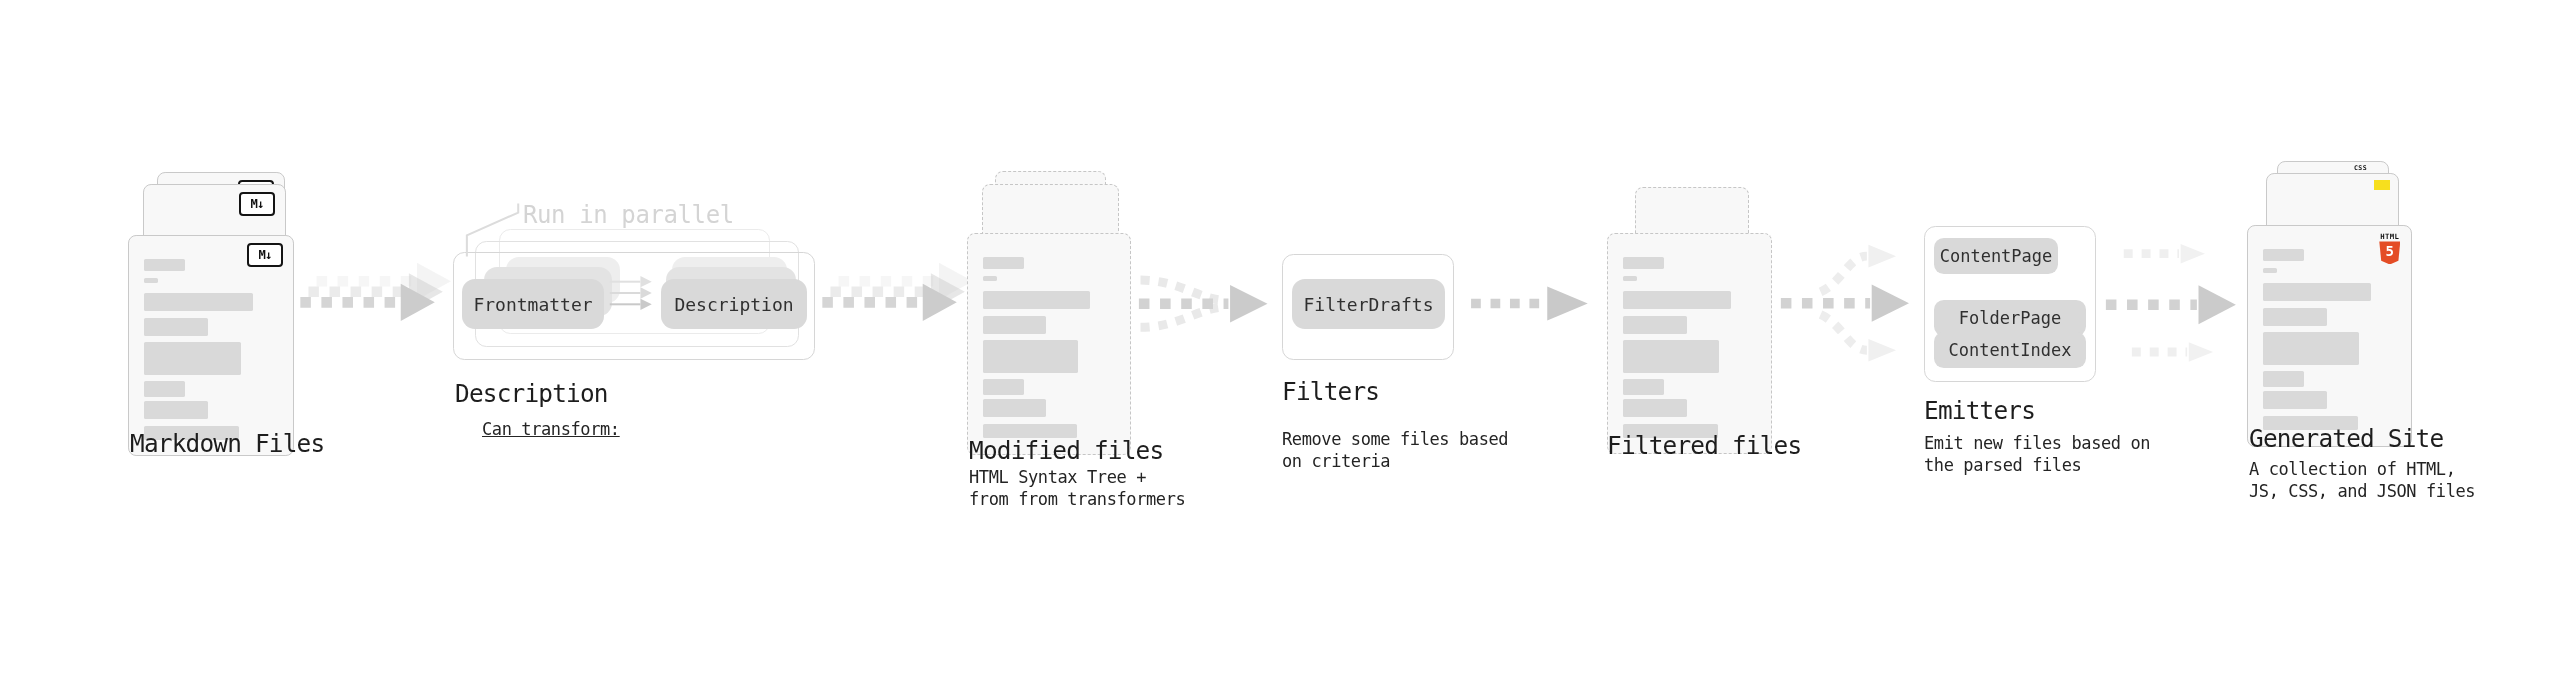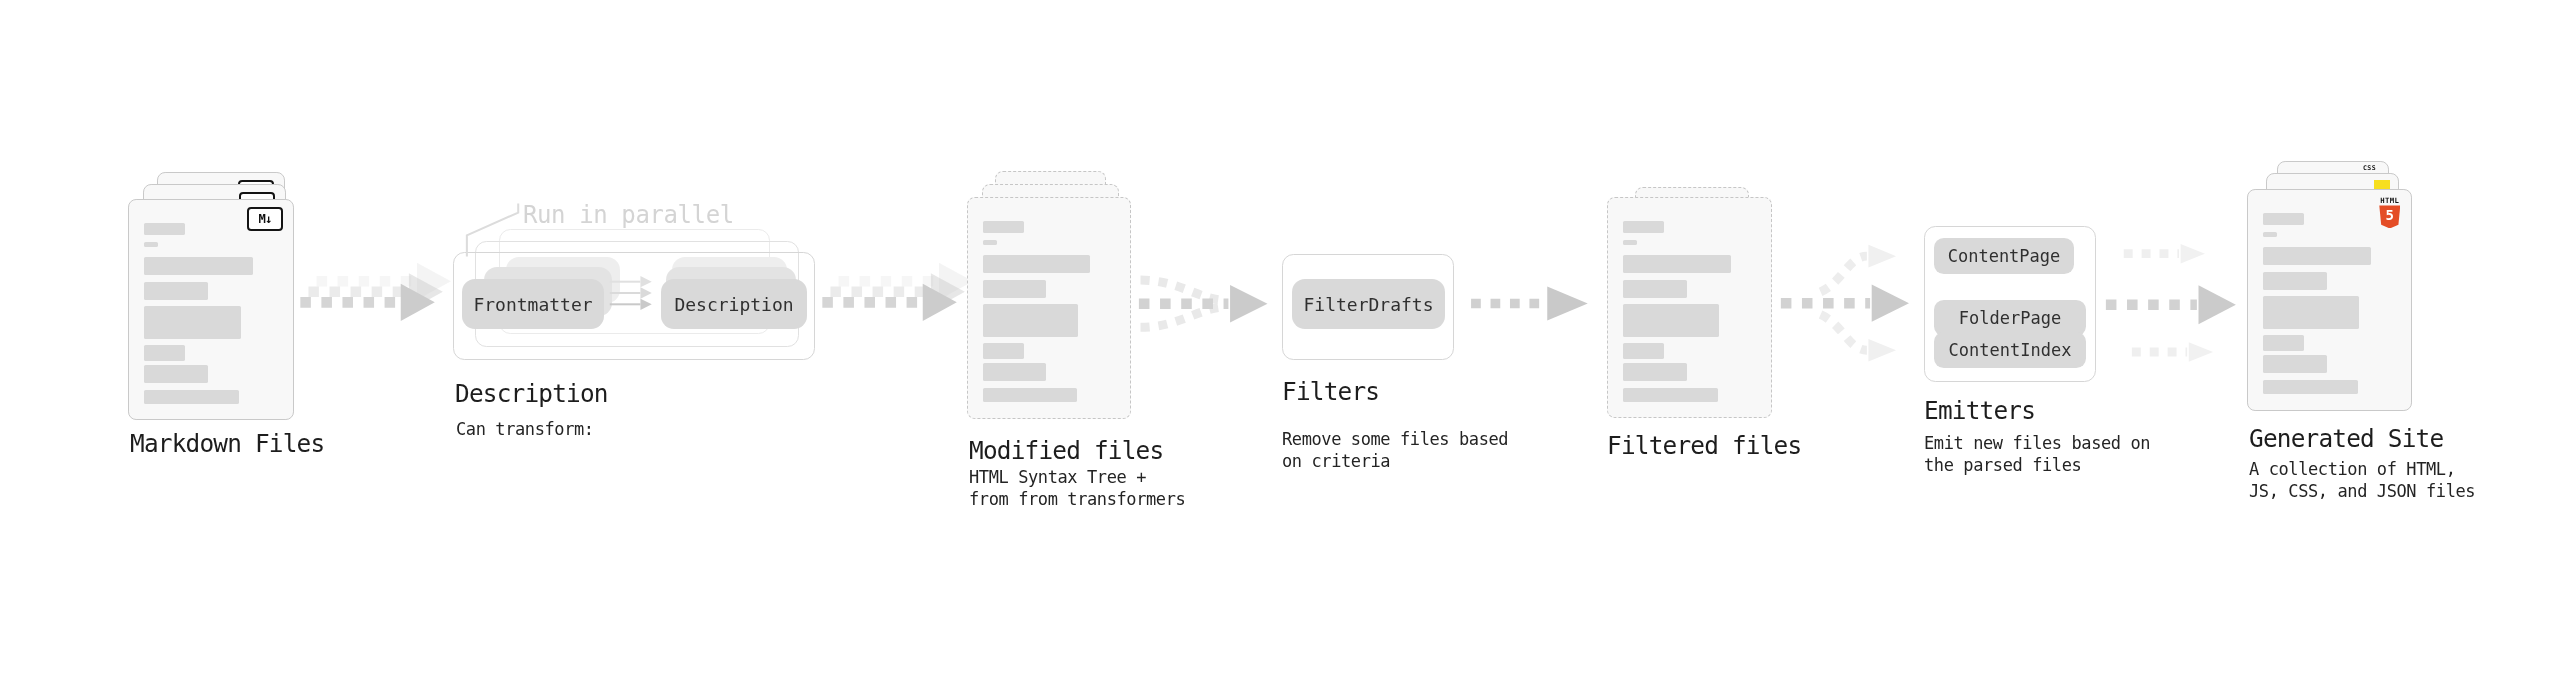--- a/index.html
+++ b/index.html
@@ -2,29 +2,29 @@
 <html style="font-size:13px"><head>
 <meta charset="utf-8">
 <style>
   html,body{margin:0;padding:0;background:#ffffff;}
   #canvas{position:relative;width:2576px;height:681px;background:#ffffff;overflow:hidden;
           font-family:"DejaVu Sans Mono","Liberation Mono",monospace;}
   
   .sheet{position:absolute;background:#f8f8f8;border:1.6px solid #c9c9c9;border-radius:8.1px;
          box-sizing:border-box;}
   .sheet.dashed{border-style:dashed;border-color:#c6c6c6;}
-  .sheet.front{padding:23px 14.6px;overflow:hidden;}
+  .sheet.front{padding:23px 14.6px;overflow:hidden;margin-top:36px;}
   .bar{background:#d9d9d9;border-radius:1.6px;}
   
   .md-badge{position:absolute;top:7.3px;right:9.8px;width:32.5px;height:19.5px;background:#ffffff;
             border:2.4px solid #141414;border-radius:4.1px;display:flex;align-items:center;
             justify-content:center;font-size:12.2px;font-weight:bold;color:#111;
             letter-spacing:-0.8px;padding:0;}
   
-  .css-badge{position:absolute;top:3.3px;right:8px;width:21px;text-align:center;}
+  .css-badge{position:absolute;top:3.3px;right:17px;width:21px;text-align:center;}
   .css-badge .t{font-size:6.5px;line-height:7.3px;font-weight:bold;color:#111;letter-spacing:0.4px;}
   .css-badge .u{height:3.3px;background:#2965f1;margin-top:0.8px;border-radius:0.8px;}
   .js-badge{position:absolute;top:5.7px;right:8.1px;width:16.3px;height:10.6px;background:#f7df1e;}
   .h5-badge{position:absolute;top:6.5px;right:9px;width:24.4px;text-align:center;}
   .h5-badge .word{font-size:7.3px;line-height:8.1px;font-weight:bold;color:#111;letter-spacing:0.4px;}
   .h5-badge .shield{width:21px;height:23px;margin:0.8px auto 0;background:#e44d26;color:#fff;
        font-weight:bold;font-size:14px;line-height:21px;
        clip-path:polygon(0 0,100% 0,91% 84%,50% 100%,9% 84%);}
   
   .frame{position:absolute;border:1.6px solid #d6d6d6;border-radius:11.4px;box-sizing:border-box;
@@ -104,21 +104,21 @@
   <svg style="left:608px;top:272px;" width="52" height="42" viewBox="0 0 64 52">
     <line x1="2" y1="12" x2="40" y2="12" stroke="#e0e0e0" stroke-width="2.5"></line>
     <polygon points="40,5 40,19 54,12" fill="#e0e0e0"></polygon>
     <line x1="2" y1="26" x2="40" y2="26" stroke="#dadada" stroke-width="2.5"></line>
     <polygon points="40,19 40,33 54,26" fill="#dadada"></polygon>
     <line x1="2" y1="40" x2="40" y2="40" stroke="#c9c9c9" stroke-width="2.5"></line>
     <polygon points="40,33 40,47 54,40" fill="#c9c9c9"></polygon>
   </svg>
 
   <div class="stage-title" style="left:455px;top:379px;">Description</div>
-  <div class="stage-body" style="left:456px;top:418px;">Can transform:</div>
+  <div class="stage-body" style="left:482px;top:418px;text-decoration:underline;">Can transform:</div>
 
   <svg style="left:819px;top:257px;" width="146" height="81" viewBox="0 0 180 100">
     <g opacity="0.20" transform="translate(20,-26)">
       <line x1="4" y1="56" x2="126" y2="56" stroke="#d5d5d5" stroke-width="13" stroke-dasharray="13 13"></line>
       <polygon points="128,33 128,79 170,56" fill="#cccccc"></polygon>
     </g>
     <g opacity="0.45" transform="translate(10,-13)">
       <line x1="4" y1="56" x2="126" y2="56" stroke="#d5d5d5" stroke-width="13" stroke-dasharray="13 13"></line>
       <polygon points="128,33 128,79 170,56" fill="#cccccc"></polygon>
     </g>
@@ -176,21 +176,21 @@
   <svg style="left:1776px;top:238px;" width="146" height="132" viewBox="0 0 180 162">
     <path d="M 55,66 C 82,54 90,22 112,22" fill="none" stroke="#ededed" stroke-width="11" stroke-dasharray="11 11"></path>
     <polygon points="114,8 114,36 148,22" fill="#f0f0f0"></polygon>
     <path d="M 55,94 C 82,106 90,138 112,138" fill="none" stroke="#ededed" stroke-width="11" stroke-dasharray="11 11"></path>
     <polygon points="114,124 114,152 148,138" fill="#f0f0f0"></polygon>
     <line x1="6" y1="80" x2="116" y2="80" stroke="#d2d2d2" stroke-width="13" stroke-dasharray="13 13"></line>
     <polygon points="118,57 118,103 164,80" fill="#cbcbcb"></polygon>
   </svg>
 
   <div class="frame white" style="left:1924px;top:226px;width:172px;height:156px;"></div>
-  <div class="pill small" style="left:1934px;top:238px;width:140px;height:36px;">ContentPage</div>
+  <div class="pill small" style="left:1934px;top:238px;width:124px;height:36px;">ContentPage</div>
   <div class="pill small" style="left:1934px;top:300px;width:152px;height:36px;">FolderPage</div>
   <div class="pill small" style="left:1934px;top:332px;width:152px;height:36px;">ContentIndex</div>
   <div class="stage-title" style="left:1924px;top:396px;">Emitters</div>
   <div class="stage-body" style="left:1924px;top:432px;">Emit new files based on
 the parsed files</div>
 
   <svg style="left:2101px;top:242px;" width="156" height="124" viewBox="0 0 192 152">
     <line x1="28" y1="14" x2="96" y2="14" stroke="#efefef" stroke-width="11" stroke-dasharray="11 11"></line>
     <polygon points="98,2 98,26 128,14" fill="#f1f1f1"></polygon>
     <line x1="6" y1="77" x2="118" y2="77" stroke="#d2d2d2" stroke-width="13" stroke-dasharray="13 13"></line>

